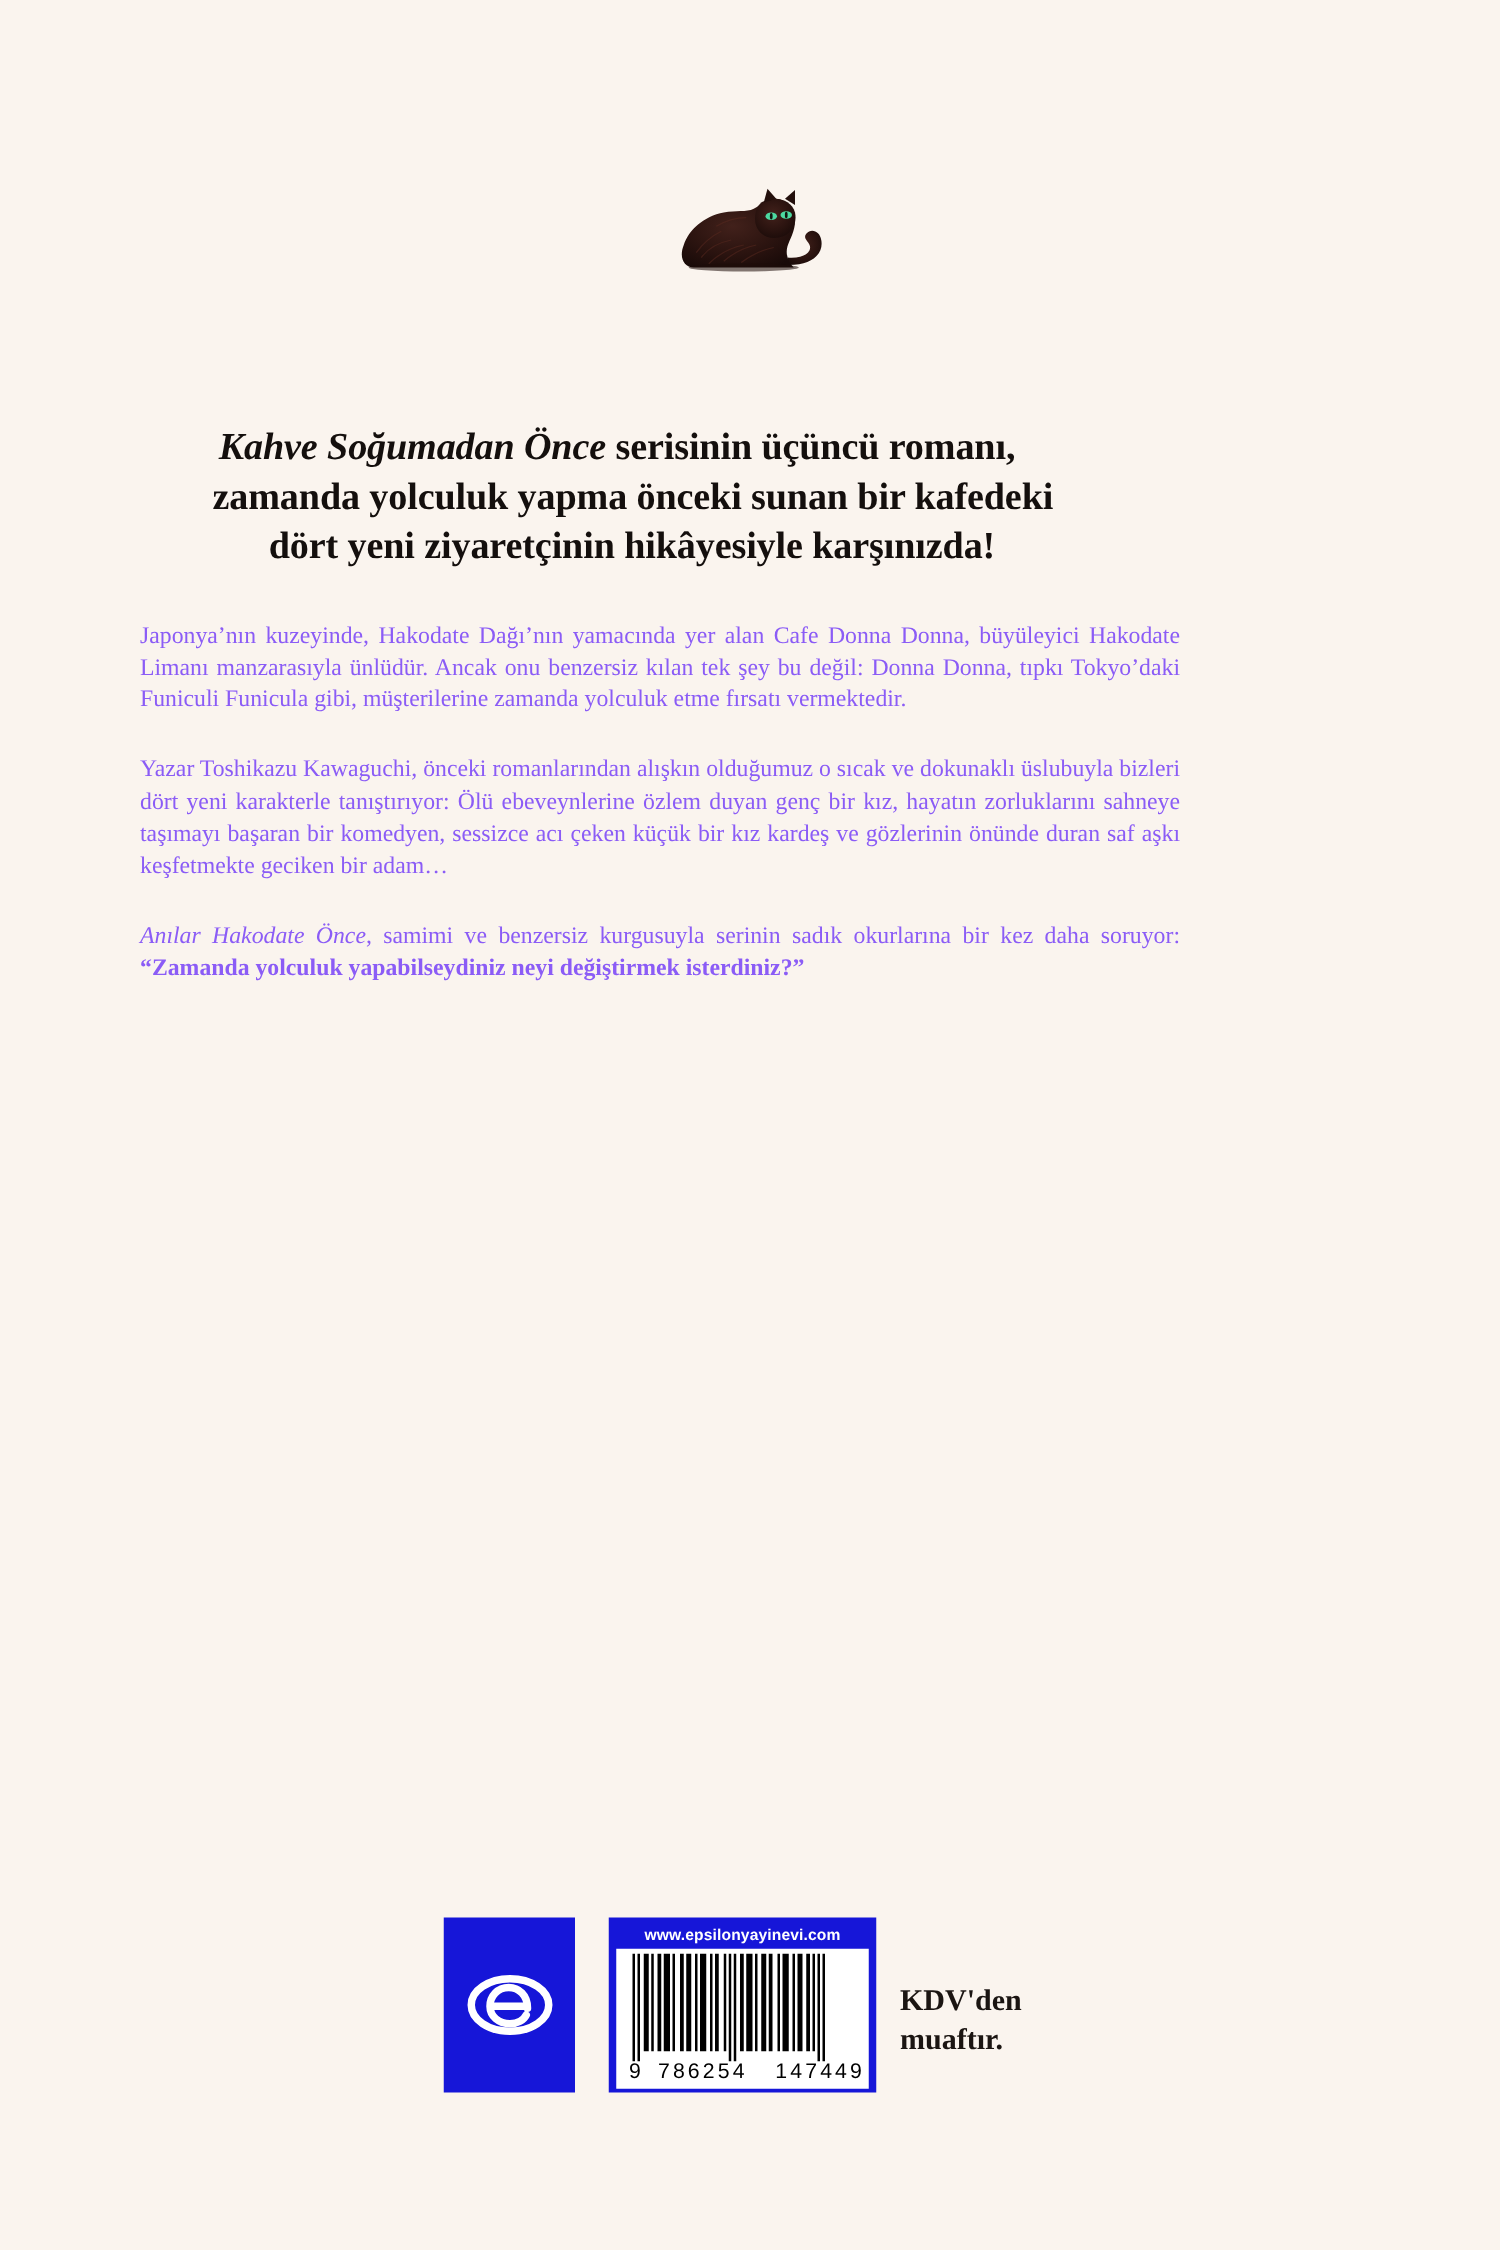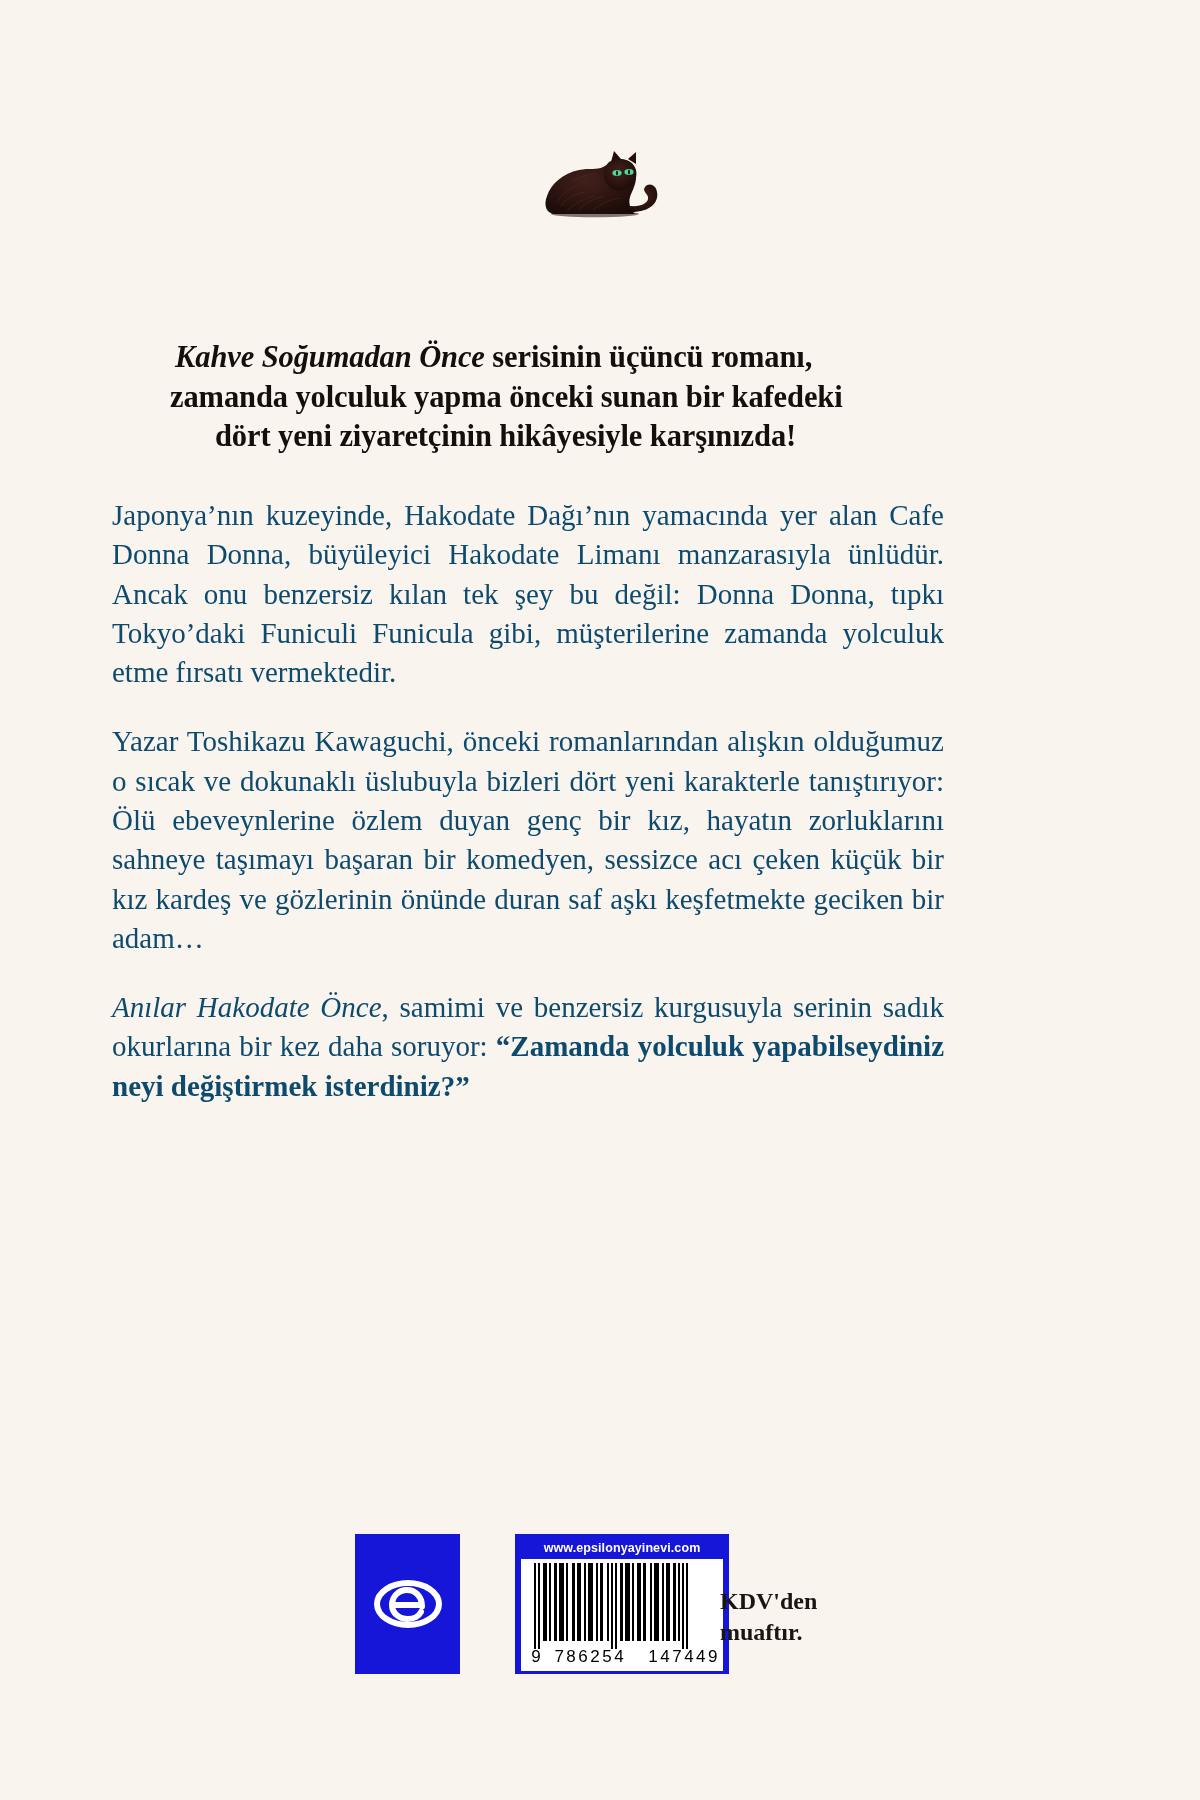--- a/index.html
+++ b/index.html
@@ -64,25 +64,25 @@
 
   
   .body-col {
     position: absolute;
     left: 112px;
     top: 496px;
     width: 832px;
   }
   p.para {
     margin: 0 0 30px 0;
-    font-size: 29px;
+    font-size: 19px;
     line-height: 1.355;
     text-align: justify;
     text-justify: inter-word;
-    color: #0c4a6e;
+    color: #8b5cf6;
     hyphens: manual;
   }
   p.para:last-child { margin-bottom: 0; }
   .ital {
     font-style: italic;
   }
   .quote-bold {
     font-weight: 700;
   }
   .p3 { margin-top: 4px; }
@@ -113,21 +113,20 @@
   }
   .barcode-box {
     position: absolute;
     left: 132px;
     top: 0;
     width: 214px;
     height: 140px;
     background: #1616d8;
     box-sizing: border-box;
     padding: 6px 6px 5px 6px;
-    margin-left: 28px;
   }
   .site-url {
     text-align: center;
     color: #ffffff;
     font-family: "Liberation Sans", "DejaVu Sans", sans-serif;
     font-weight: 700;
     font-size: 12.5px;
     letter-spacing: 0.1px;
     line-height: 16px;
     white-space: nowrap;

